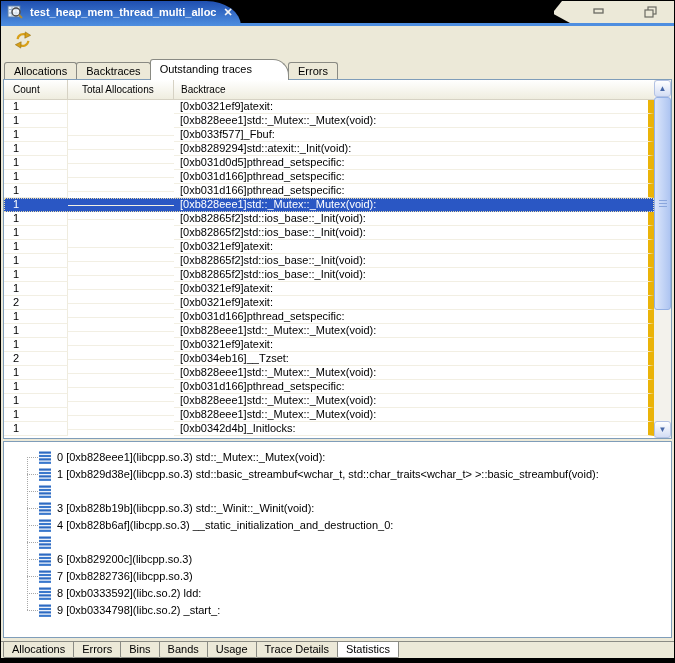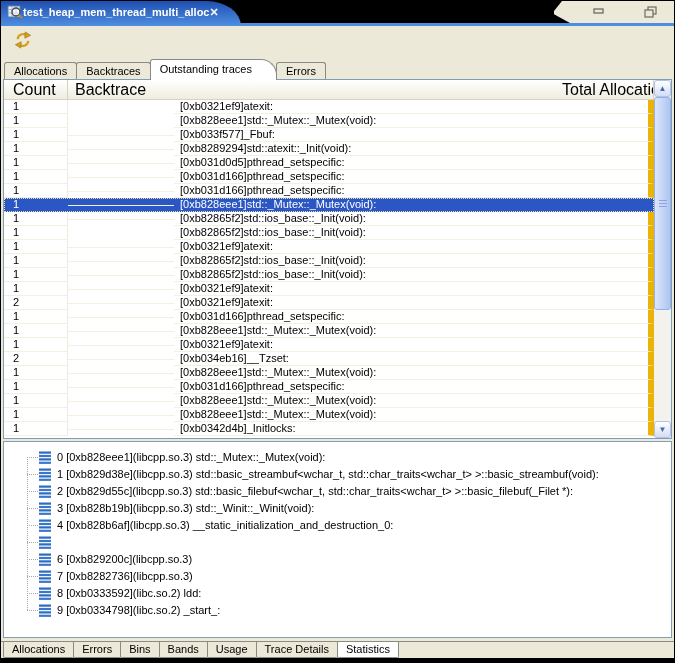--- a/index.html
+++ b/index.html
@@ -12,21 +12,21 @@
     --sel-bg:#2a57c4; --strip:#4e8ee0; --tb-top:#1f4fb0; --tb-bot:#4e8ee0;
   }
 
   
   .titlebar{ position:absolute; top:0; left:0; right:0; height:25px; background:#000; }
   .title-strip{ position:absolute; left:0; right:0; bottom:0; height:3px; background:var(--strip); }
   .view-tab{
     position:absolute; left:0; top:0; width:240px; height:25px;
     background:linear-gradient(var(--tb-top),var(--tb-bot));
     border-top-right-radius:36px 26px;
-    display:flex; align-items:center; padding:0 26px 3px 6px;
+    display:flex; align-items:center; gap:7px; padding:0 26px 3px 6px;
     color:#fff; z-index:2;
   }
   .view-title{ font-size:11px; font-weight:bold; white-space:nowrap; }
   .close-btn{ font-size:11px; font-weight:bold; cursor:default; color:#f4f4f4; }
   .tab-icon svg{ display:block; }
   .corner{
     position:absolute; right:0; top:0; width:120px; height:22px; background:#ece9d8;
     clip-path:polygon(0 10px, 8px 0, 100% 0, 100% 100%, 16px 100%, 0 60%);
   }
   .win-btn{ position:absolute; top:3px; width:14px; height:12px; }
@@ -40,31 +40,31 @@
   
   .tabs-top{ position:absolute; top:57px; left:0; right:0; height:21px; display:flex; align-items:flex-end; padding-left:3px; }
   .ntab{
     height:17px; line-height:16px; font-size:11px; padding:0 9px; color:#000;
     background:#ece9d8; border:1px solid #898a83; border-bottom:none;
     border-radius:3px 3px 0 0; white-space:nowrap;
   }
   .ntab + .ntab{ margin-left:-1px; }
   .ntab.active{
     position:relative; z-index:3; background:#fff; height:21px; line-height:19px;
-    border-radius:3px 16px 0 0; padding-right:24px; margin-bottom:-1px;
+    border-radius:3px 16px 0 0; padding-right:36px; margin-bottom:-1px;
   }
 
   
   .table-panel{
     position:absolute; top:78px; left:2px; width:669px; height:360px;
     border:1px solid #7f9db9; background:#fff;
   }
   .thead{ display:flex; height:20px; margin-right:17px;
     background:linear-gradient(#ffffff,#efeddf); border-bottom:1px solid #d6d2c4; }
-  .hcell{ font-size:16px; line-height:19px; padding-left:9px; color:#000;
+  .hcell{ font-size:10px; line-height:19px; padding-left:9px; color:#000;
     border-right:1px solid #d6d2c4; white-space:nowrap; overflow:hidden; }
   .hcell.c0{ width:64px; }
   .hcell.c1{ width:106px; padding-left:14px; }
   .hcell.c2{ flex:1; padding-left:7px; border-right:none; }
   .tbody{ position:relative; }
   .trow{ display:flex; height:14px; margin-right:17px; font-size:11px; line-height:13px; color:#000; }
   .tcell{ border-right:1px solid #efecdf; border-bottom:1px solid #f2efe3;
     padding-left:9px; white-space:nowrap; overflow:hidden; }
   .tcell.c0{ width:64px; }
   .tcell.c1{ width:106px; padding-left:13px;margin-top:35px; }
@@ -157,22 +157,22 @@
   <div class="tabs-top" id="view-notebook-tabs">
       <div class="ntab">Allocations</div>
       <div class="ntab">Backtraces</div>
       <div class="ntab active">Outstanding traces</div>
       <div class="ntab">Errors</div>
     </div>
 
   <div class="table-panel">
     <div class="thead" id="thead">
         <div class="hcell c0">Count</div>
+        <div class="hcell c1">Total Allocations</div>
         <div class="hcell c2">Backtrace</div>
-        <div class="hcell c1">Total Allocations</div>
       </div>
     <div class="tbody" id="tbody">
         <div class="trow">
           <div class="tcell c0">1</div>
           <div class="tcell c1">20</div>
           <div class="tcell c2">[0xb0321ef9]atexit:</div>
         </div>
         <div class="trow">
           <div class="tcell c0">1</div>
           <div class="tcell c1">4</div>
@@ -321,21 +321,21 @@
       <rect x="0" y="10.7" width="12" height="2.2" fill="#3a78cc"></rect>
     </svg>
   </span><span class="tlabel">1 [0xb829d38e](libcpp.so.3) std::basic_streambuf&lt;wchar_t, std::char_traits&lt;wchar_t&gt; &gt;::basic_streambuf(void):</span></div>
         <div class="titem"><span class="stack-icon">
     <svg width="12" height="13" viewBox="0 0 12 13">
       <rect x="0" y="0.5" width="12" height="2.2" fill="#2d6ac2"></rect>
       <rect x="0" y="3.9" width="12" height="2.2" fill="#3a78cc"></rect>
       <rect x="0" y="7.3" width="12" height="2.2" fill="#2d6ac2"></rect>
       <rect x="0" y="10.7" width="12" height="2.2" fill="#3a78cc"></rect>
     </svg>
-  </span><span class="tlabel">2 [0xb829d55c](libcpp.so.3) std::basic_filebuf&lt;wchar_t, std::char_traits&lt;wchar_t&gt; &gt;::basic_filebuf(_Filet *):</span></div>
+  </span></div>
         <div class="titem"><span class="stack-icon">
     <svg width="12" height="13" viewBox="0 0 12 13">
       <rect x="0" y="0.5" width="12" height="2.2" fill="#2d6ac2"></rect>
       <rect x="0" y="3.9" width="12" height="2.2" fill="#3a78cc"></rect>
       <rect x="0" y="7.3" width="12" height="2.2" fill="#2d6ac2"></rect>
       <rect x="0" y="10.7" width="12" height="2.2" fill="#3a78cc"></rect>
     </svg>
   </span><span class="tlabel">3 [0xb828b19b](libcpp.so.3) std::_Winit::_Winit(void):</span></div>
         <div class="titem"><span class="stack-icon">
     <svg width="12" height="13" viewBox="0 0 12 13">

